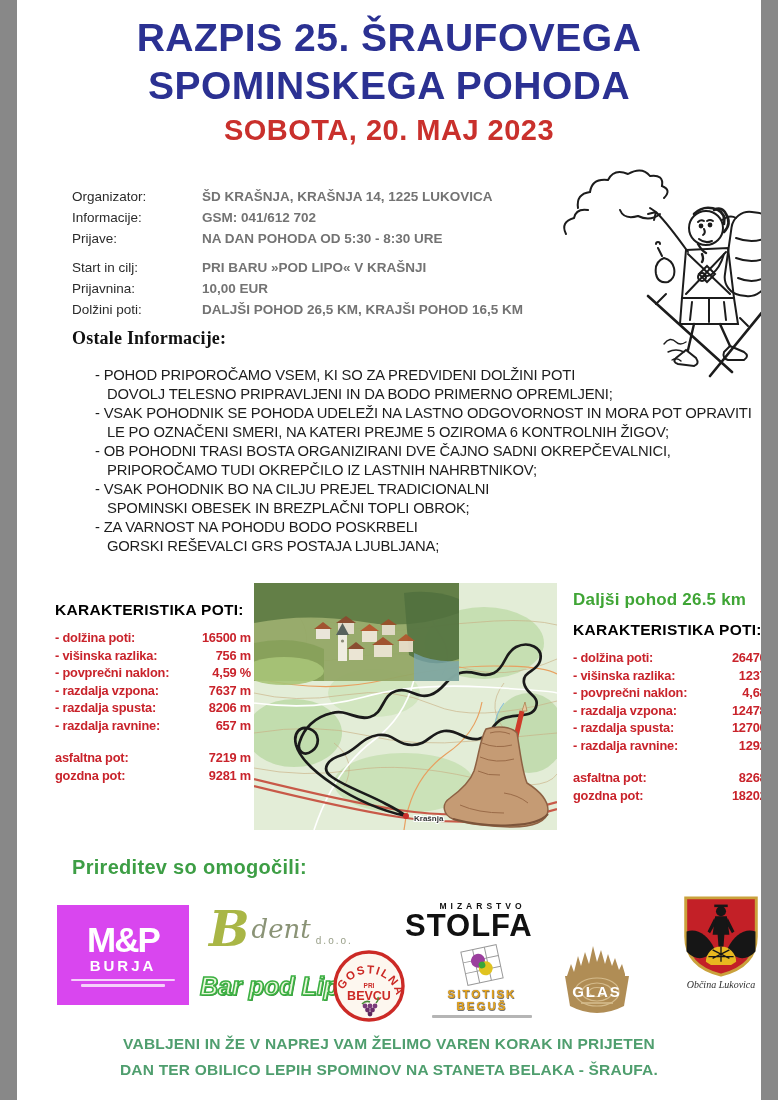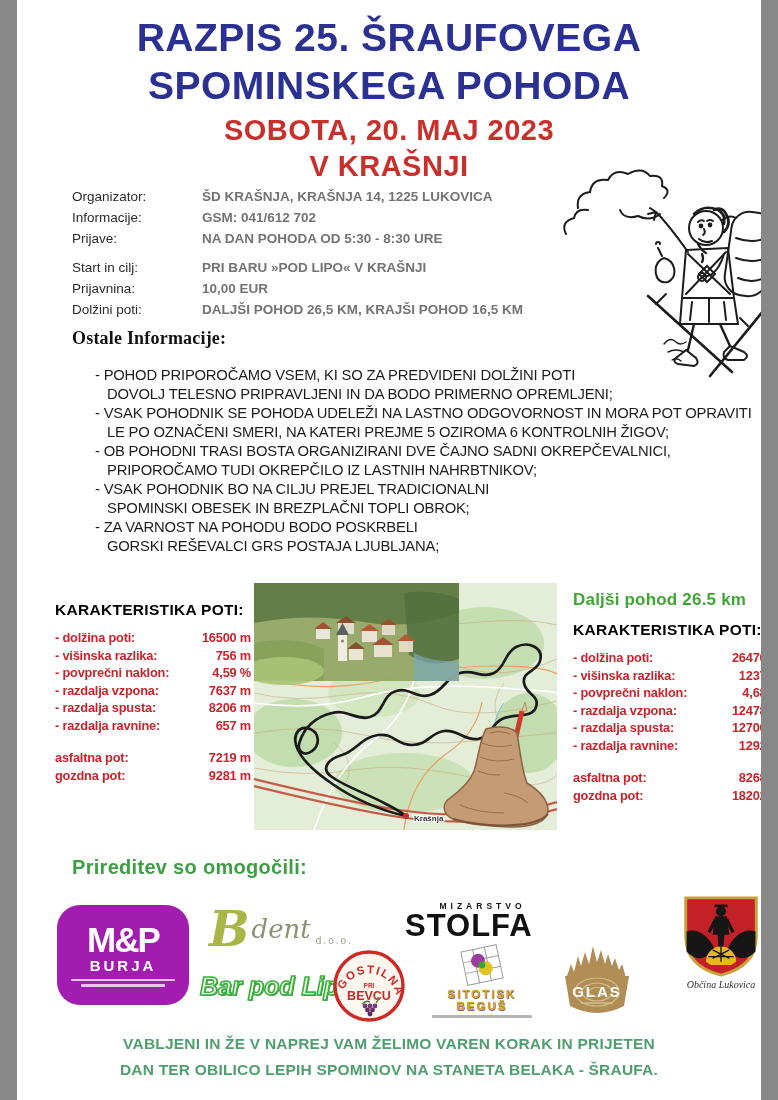--- a/index.html
+++ b/index.html
@@ -40,22 +40,22 @@
         font-size:12.8px;line-height:17.5px;letter-spacing:-0.2px;}
   .surface{margin-top:15px;}
 
   
   .map{position:absolute;left:237px;top:583px;width:303px;height:247px;}
 
   
   .sponsors-heading{position:absolute;top:856px;left:55px;color:#3d9e45;
                     font-size:20px;font-weight:bold;letter-spacing:.3px;}
   .logo{position:absolute;}
-  .logo-mp{left:40px;top:905px;width:132px;height:100px;background:#a21caf;
-           display:flex;flex-direction:column;align-items:center;justify-content:center;border-radius:23px;}
+  .logo-mp{left:40px;top:905px;width:132px;height:100px;background:#d946ef;
+           display:flex;flex-direction:column;align-items:center;justify-content:center;}
   .mp-top{color:#fff;font-size:35px;font-weight:bold;letter-spacing:-2px;line-height:32px;}
   .mp-bottom{color:#fff;font-size:15px;font-weight:bold;letter-spacing:3px;line-height:20px;}
   .microbar{background:rgba(255,255,255,.75);height:2.5px;border-radius:1px;
             filter:blur(.4px);margin-top:3px;}
   .logo-bdent{left:192px;top:900px;width:160px;height:58px;display:flex;align-items:center;}
   .bdent-b{font-family:"DejaVu Serif",serif;font-style:italic;font-size:48px;
            color:#a9b646;line-height:48px;font-weight:bold;}
   .bdent-name{font-family:"DejaVu Serif",serif;font-style:italic;font-size:26px;
               color:#8a9376;margin-left:2px;}
   .bdent-suffix{font-size:10px;color:#9aa08a;margin-left:5px;letter-spacing:2px;align-self:flex-end;
@@ -85,21 +85,20 @@
 <body>
 
 <div class="page">
 
   <div class="title">
     <span>RAZPIS 25. ŠRAUFOVEGA</span><br>
     <span>SPOMINSKEGA POHODA</span>
   </div>
   <div class="subtitle">
     <span>SOBOTA, 20. MAJ 2023</span><br>
-    <span>V KRAŠNJI</span>
   </div>
 
   <div class="info">
     <div class="info-row">
       <span class="info-label">Organizator:</span>
       <span class="info-value">ŠD KRAŠNJA, KRAŠNJA 14, 1225 LUKOVICA</span>
     </div>
     <div class="info-row">
       <span class="info-label">Informacije:</span>
       <span class="info-value">GSM: 041/612 702</span>

